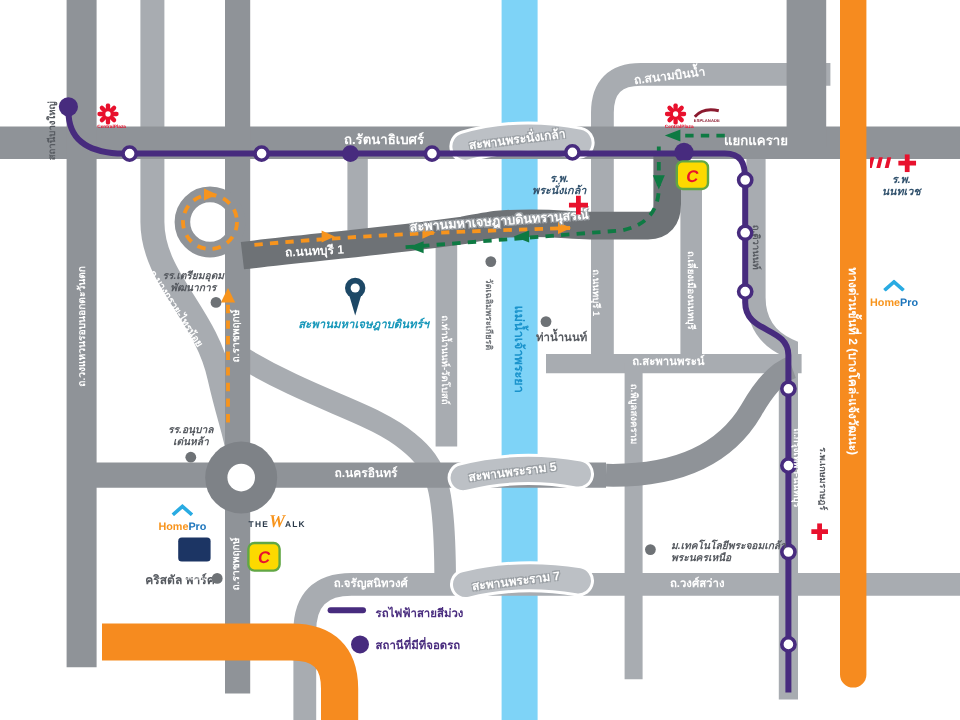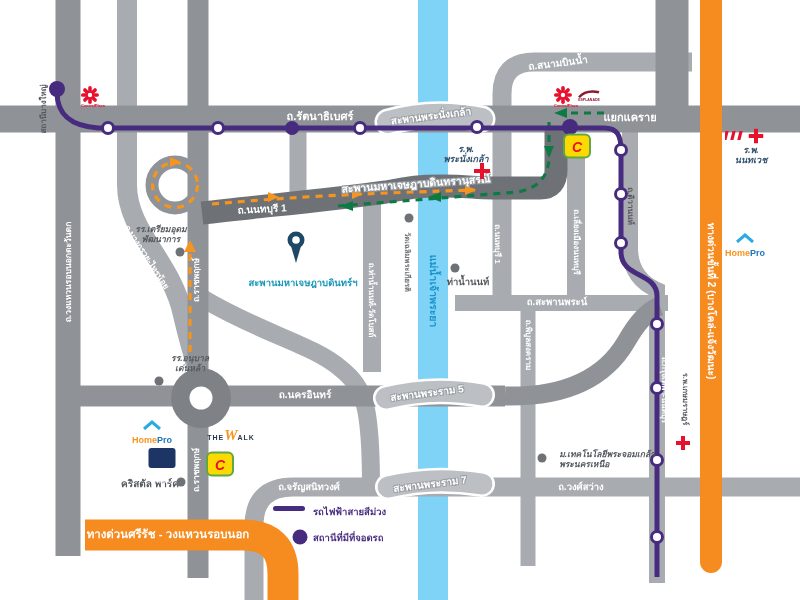--- a/index.html
+++ b/index.html
@@ -152,41 +152,40 @@
   <div class="lbl" style="left:581px;top:486px;font-size:9.5px;">ถ.วงศ์สว่าง</div>
   <div class="lbl rotcw" style="left:664px;top:390px;font-size:8px;">ถ.กรุงเทพฯ-นนทบุรี</div>
 
   <div class="lbl outline" style="left:431px;top:116px;font-size:10px;transform:translate(-50%,-50%) rotate(-7deg);">สะพานพระนั่งเกล้า</div>
   <div class="lbl outline" style="left:416px;top:184px;font-size:10.5px;transform:translate(-50%,-50%) rotate(-4deg);">สะพานมหาเจษฎาบดินทรานุสรณ์</div>
   <div class="lbl outline" style="left:427px;top:393px;font-size:10px;transform:translate(-50%,-50%) rotate(-7deg);">สะพานพระราม 5</div>
   <div class="lbl outline" style="left:430px;top:484px;font-size:10px;transform:translate(-50%,-50%) rotate(-7deg);">สะพานพระราม 7</div>
 
   <div class="lbl rotcw" style="left:433px;top:291px;font-size:10.5px;color:#1a93cc;">แม่น้ำเจ้าพระยา</div>
 
-  <div class="lbl" style="left:168px;top:534px;font-size:11.5px;">ทางด่วนศรีรัช - วงแหวนรอบนอก</div>
   <div class="lbl rotcw" style="left:711px;top:301px;font-size:10px;">ทางด่วนขั้นที่ 2 (บางโคล่-แจ้งวัฒนะ)</div>
 
   <div class="lbl rotccw dark" style="left:43px;top:109px;font-size:8px;">สถานีบางใหญ่</div>
 
   <div id="title-block" style="left:230px;top:230px;width:146px;">
     <svg width="20" height="36" style="margin:0 0 -4px 56px;">
       <polygon points="5,16 15,16 10,33" fill="#1d4866"></polygon>
       <circle cx="10" cy="10" r="8.5" fill="#1d4866"></circle>
       <circle cx="10" cy="10" r="3.8" fill="#fff"></circle>
     </svg>
-    <div class="project-sub" style="font-size:9.5px;margin-top:13px;">สะพานมหาเจษฎาบดินทร์ฯ</div>
+    <div class="project-sub" style="font-size:9.5px;margin-top:0;font-style:italic;">สะพานมหาเจษฎาบดินทร์ฯ</div>
   </div>
 
   <div class="lbl place" style="left:161px;top:235px;font-size:8.5px;">
     <div>รร.เตรียมอุดม</div>
       <div>พัฒนาการ</div>
   </div>
   <span class="dot" style="left:180px;top:252px;"></span>
 
-  <div class="lbl place" style="left:159px;top:364px;font-size:8.5px;margin-left:31px;">
+  <div class="lbl place" style="left:159px;top:364px;font-size:8.5px;">
     <div>รร.อนุบาล</div>
       <div>เด่นหล้า</div>
   </div>
   <span class="dot" style="left:159px;top:381px;"></span>
 
   <span class="dot" style="left:409px;top:218px;"></span>
   <div class="lbl rotcw" style="left:408px;top:262px;font-size:7.5px;color:#6f7378;">วัดเฉลิมพระเกียรติ</div>
 
   <span class="dot" style="left:455px;top:268px;"></span>
   <div class="lbl dark" style="left:468px;top:281px;font-size:9.5px;">ท่าน้ำนนท์</div>

